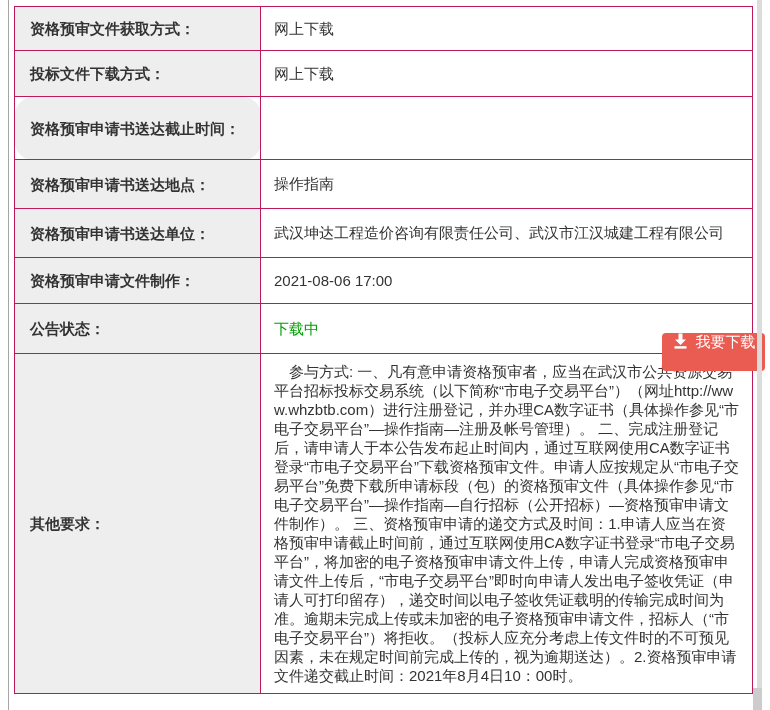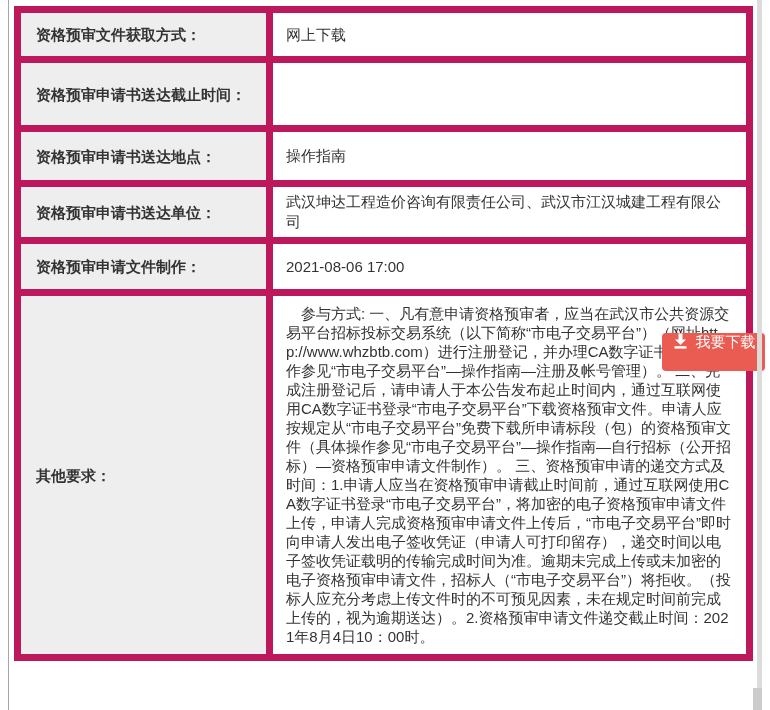--- a/index.html
+++ b/index.html
@@ -6,29 +6,29 @@
   .page{
     position:relative;width:770px;height:710px;background:#ffffff;overflow:hidden;
     font-family:"Liberation Sans","DejaVu Sans",sans-serif;
   }
   .left-vline{position:absolute;left:8px;top:0;width:1px;height:710px;background:#a6a6a6;}
   table.info{
     position:absolute;left:14px;top:6px;width:739px;
     border-collapse:collapse;table-layout:fixed;
   }
   td{
-    border:7px solid #be185d;font-size:15px;color:#333333;
+    border:1px solid #be185d;font-size:15px;color:#333333;
     vertical-align:middle;word-break:break-all;
   }
   td.label{
     width:220px;background:#eeeeee;font-weight:bold;
     padding:5px 10px 5px 15px;line-height:21px;
   }
   td.value{padding:5px 12px 5px 13px;line-height:20px;}
-  tr.r1 td{height:33px;} tr.r2 td{height:35px;} tr.r3 td{height:52px;}
+  tr.r1 td{height:33px;} tr.r2 td{height:35px;} tr.r3 td{height:52px;border-radius:18px;}
   tr.r4 td{height:38px;} tr.r5 td{height:38px;} tr.r6 td{height:52px;}
   tr.r7 td{height:35px;} tr.r8 td{height:42px;} tr.r9 td{height:39px;}
   tr.r10 td{height:291px;}
   td.status{color:#00a000;}
   td.longtext{line-height:19px;font-size:15px;text-indent:1em;padding-top:8px;padding-bottom:8px;}
   .download-btn{
     position:absolute;left:662px;top:333px;width:103px;height:38px;
     background:#ea5b51;color:#ffffff;border:none;border-radius:4px;
     display:flex;align-items:flex-start;justify-content:center;gap:7px;
     font-size:15px;font-family:inherit;cursor:pointer;padding:0;
@@ -43,35 +43,43 @@
 <div class="page">
 
   <div class="left-vline"></div>
 
   <table class="info">
     <tbody>
       <tr class="r1">
         <td class="label">资格预审文件获取方式：</td>
         <td class="value">网上下载</td>
       </tr>
+      <tr class="r2">
+        <td class="label">投标文件下载方式：</td>
+        <td class="value">网上下载</td>
+      </tr>
       <tr class="r3">
         <td class="label">资格预审申请书送达截止时间：</td>
         <td class="value"></td>
       </tr>
       <tr class="r4">
         <td class="label">资格预审申请书送达地点：</td>
         <td class="value">操作指南</td>
       </tr>
       <tr class="r5">
         <td class="label">资格预审申请书送达单位：</td>
         <td class="value">武汉坤达工程造价咨询有限责任公司、武汉市江汉城建工程有限公司</td>
       </tr>
       <tr class="r7">
         <td class="label">资格预审申请文件制作：</td>
         <td class="value">2021-08-06 17:00</td>
+      </tr>
+      <tr class="r9">
+        <td class="label">公告状态：</td>
+        <td class="value status">下载中</td>
       </tr>
       <tr class="r10">
         <td class="label">其他要求：</td>
         <td class="value longtext">参与方式: 一、凡有意申请资格预审者，应当在武汉市公共资源交易平台招标投标交易系统（以下简称“市电子交易平台”）（网址http://www.whzbtb.com）进行注册登记，并办理CA数字证书（具体操作参见“市电子交易平台”—操作指南—注册及帐号管理）。 二、完成注册登记后，请申请人于本公告发布起止时间内，通过互联网使用CA数字证书登录“市电子交易平台”下载资格预审文件。申请人应按规定从“市电子交易平台”免费下载所申请标段（包）的资格预审文件（具体操作参见“市电子交易平台”—操作指南—自行招标（公开招标）—资格预审申请文件制作）。 三、资格预审申请的递交方式及时间：1.申请人应当在资格预审申请截止时间前，通过互联网使用CA数字证书登录“市电子交易平台”，将加密的电子资格预审申请文件上传，申请人完成资格预审申请文件上传后，“市电子交易平台”即时向申请人发出电子签收凭证（申请人可打印留存），递交时间以电子签收凭证载明的传输完成时间为准。逾期未完成上传或未加密的电子资格预审申请文件，招标人（“市电子交易平台”）将拒收。（投标人应充分考虑上传文件时的不可预见因素，未在规定时间前完成上传的，视为逾期送达）。2.资格预审申请文件递交截止时间：2021年8月4日10：00时。</td>
       </tr>
 
     </tbody>
   </table>
 
   <button class="download-btn">

